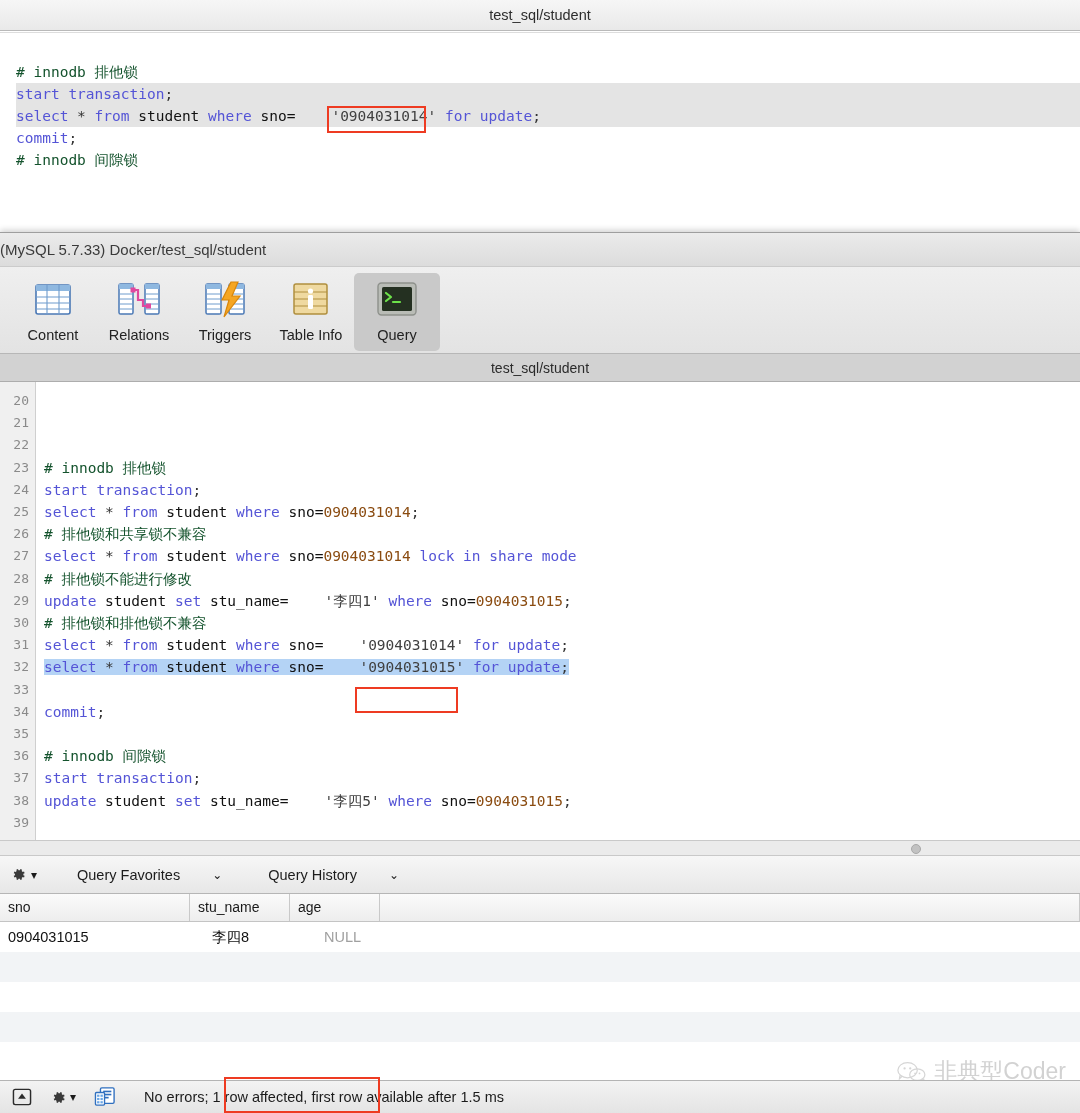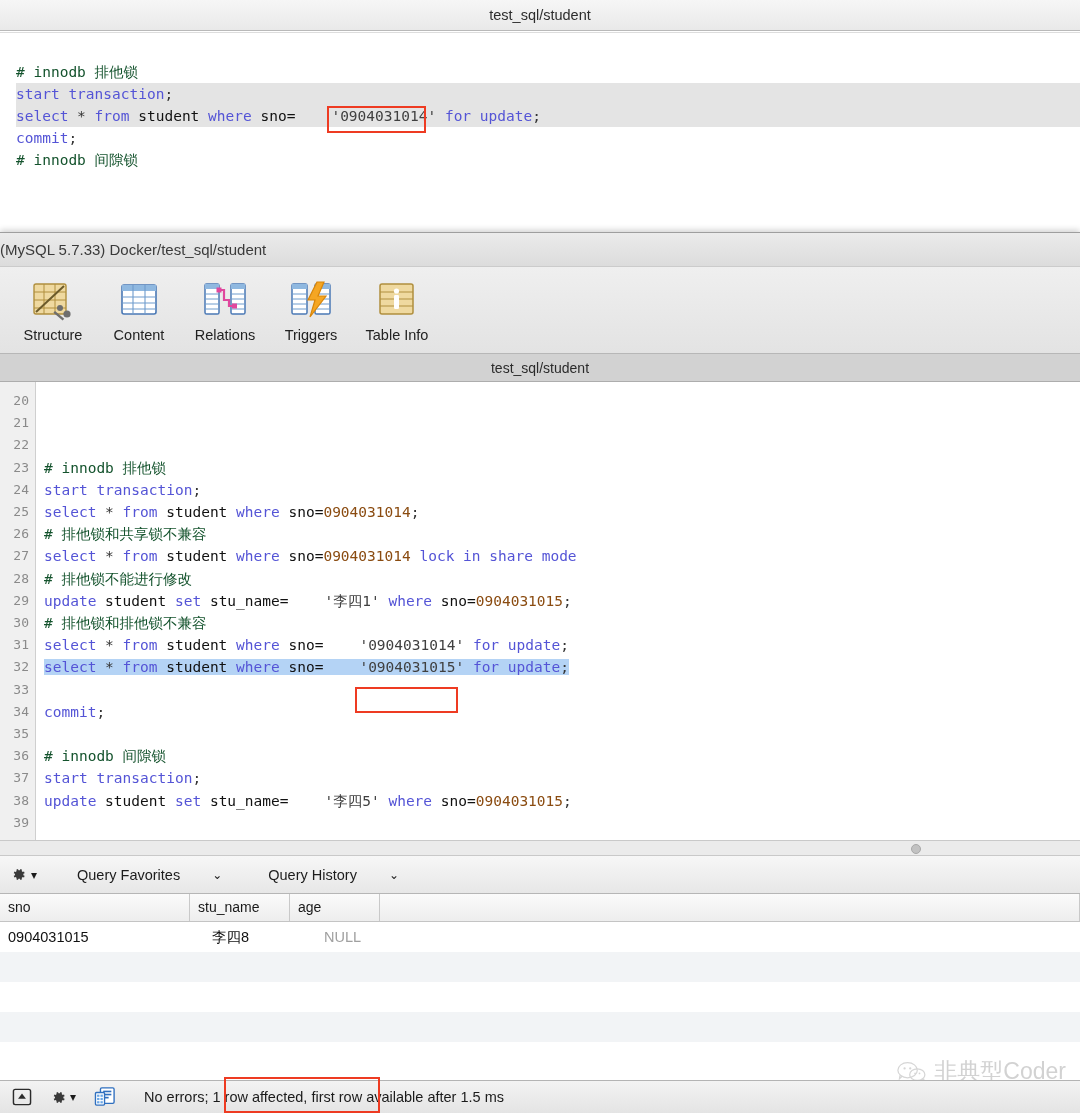--- a/index.html
+++ b/index.html
@@ -204,31 +204,20 @@
     </div>
   </div>
 
   <div id="fg-window">
 
     <div id="fg-title">
       <span>(MySQL 5.7.33) Docker/test_sql/student</span>
     </div>
 
     <div id="toolbar">
-        <div class="tbitem">
-          <span class="tbicon"><svg viewBox="0 0 48 46" width="48" height="46">
-              <rect x="5" y="6" width="32" height="30" rx="2" fill="#efd9a0" stroke="#b08f3e" stroke-width="1.4"></rect>
-              <path d="M5 14h32M5 22h32M5 30h32M15 6v30M26 6v30" stroke="#b08f3e" stroke-width="1"></path>
-              <path d="M7 34L35 8" stroke="#6b5a2a" stroke-width="2"></path>
-              <circle cx="31" cy="30" r="3" fill="#6e6e6e"></circle>
-              <circle cx="38" cy="36" r="3.6" fill="#6e6e6e"></circle>
-              <rect x="26" y="33" width="12" height="2.4" transform="rotate(40 26 33)" fill="#6e6e6e"></rect>
-            </svg></span>
-          <span class="tblabel">Structure</span>
-        </div>
         <div class="tbitem">
           <span class="tbicon"><svg viewBox="0 0 48 46" width="48" height="46">
               <rect x="7" y="7" width="34" height="29" rx="2" fill="#ffffff" stroke="#4a78b5" stroke-width="1.6"></rect>
               <rect x="7" y="7" width="34" height="6" fill="#8fb8e0"></rect>
               <path d="M7 19h34M7 25h34M7 31h34M18 7v29M30 7v29" stroke="#6f9ccd" stroke-width="1.1"></path>
             </svg></span>
           <span class="tblabel">Content</span>
         </div>
         <div class="tbitem">
           <span class="tbicon"><svg viewBox="0 0 48 46" width="48" height="46">
@@ -257,20 +246,29 @@
           <span class="tblabel">Triggers</span>
         </div>
         <div class="tbitem">
           <span class="tbicon"><svg viewBox="0 0 48 46" width="48" height="46">
               <rect x="7" y="6" width="33" height="30" rx="2" fill="#efd9a0" stroke="#b08f3e" stroke-width="1.5"></rect>
               <path d="M7 14h33M7 21h33M7 28h33" stroke="#b08f3e" stroke-width="1"></path>
               <circle cx="23.5" cy="13" r="2.6" fill="#ffffff"></circle>
               <rect x="21" y="17" width="5" height="14" rx="1.2" fill="#ffffff"></rect>
             </svg></span>
           <span class="tblabel">Table Info</span>
+        </div>
+        <div class="tbitem active">
+          <span class="tbicon"><svg viewBox="0 0 48 46" width="48" height="46">
+              <rect x="5" y="5" width="38" height="32" rx="3.5" fill="#b9bcb6" stroke="#8e918c" stroke-width="1.4"></rect>
+              <rect x="9" y="9" width="30" height="24" rx="1.6" fill="#243021"></rect>
+              <path d="M13 15l5 4-5 4" fill="none" stroke="#6de24a" stroke-width="2.2" stroke-linecap="round" stroke-linejoin="round"></path>
+              <path d="M20 24h7" stroke="#6de24a" stroke-width="2.2" stroke-linecap="round"></path>
+            </svg></span>
+          <span class="tblabel">Query</span>
         </div>
       </div>
 
     <div id="tabstrip">
       <span>test_sql/student</span>
     </div>
 
     <div id="qeditor">
       <div id="gutter">
           <div>20</div>

